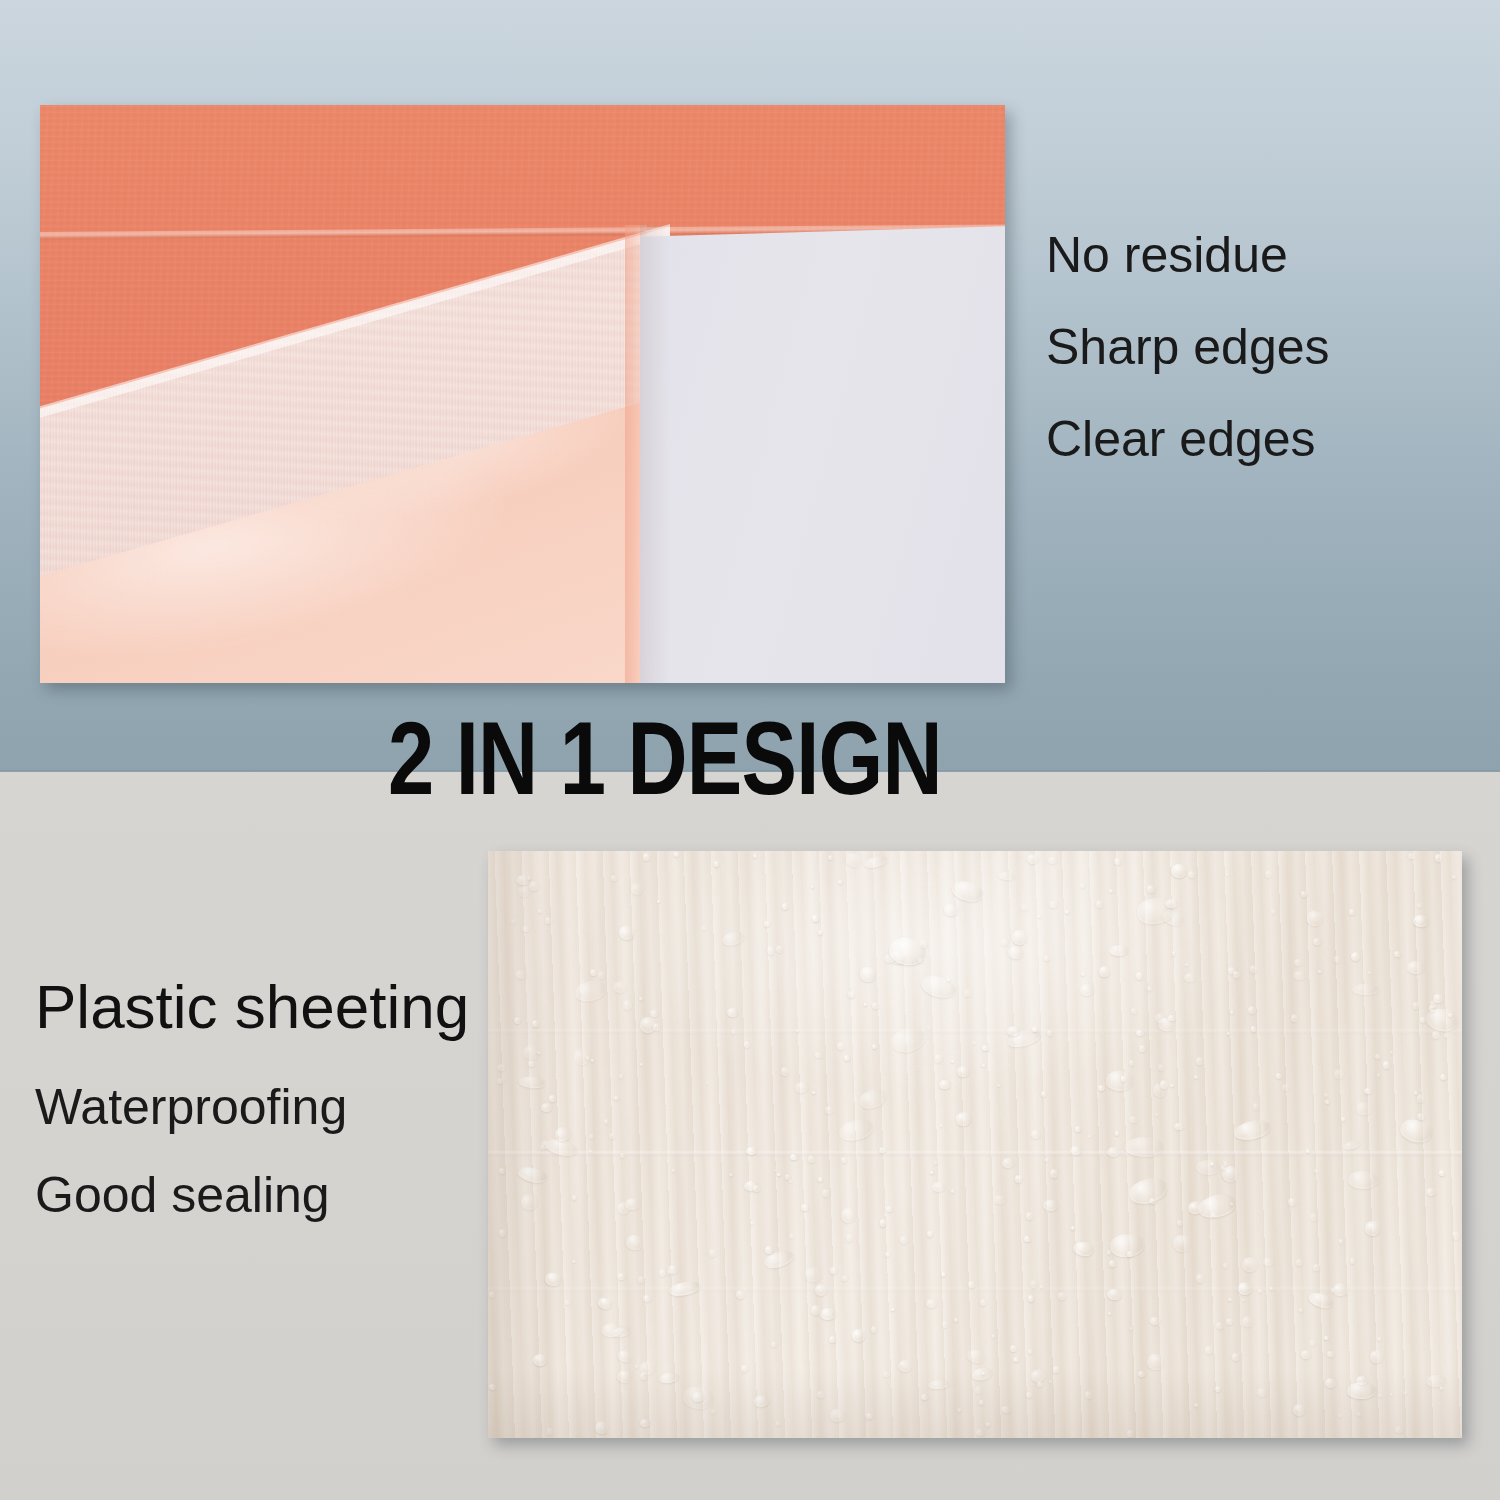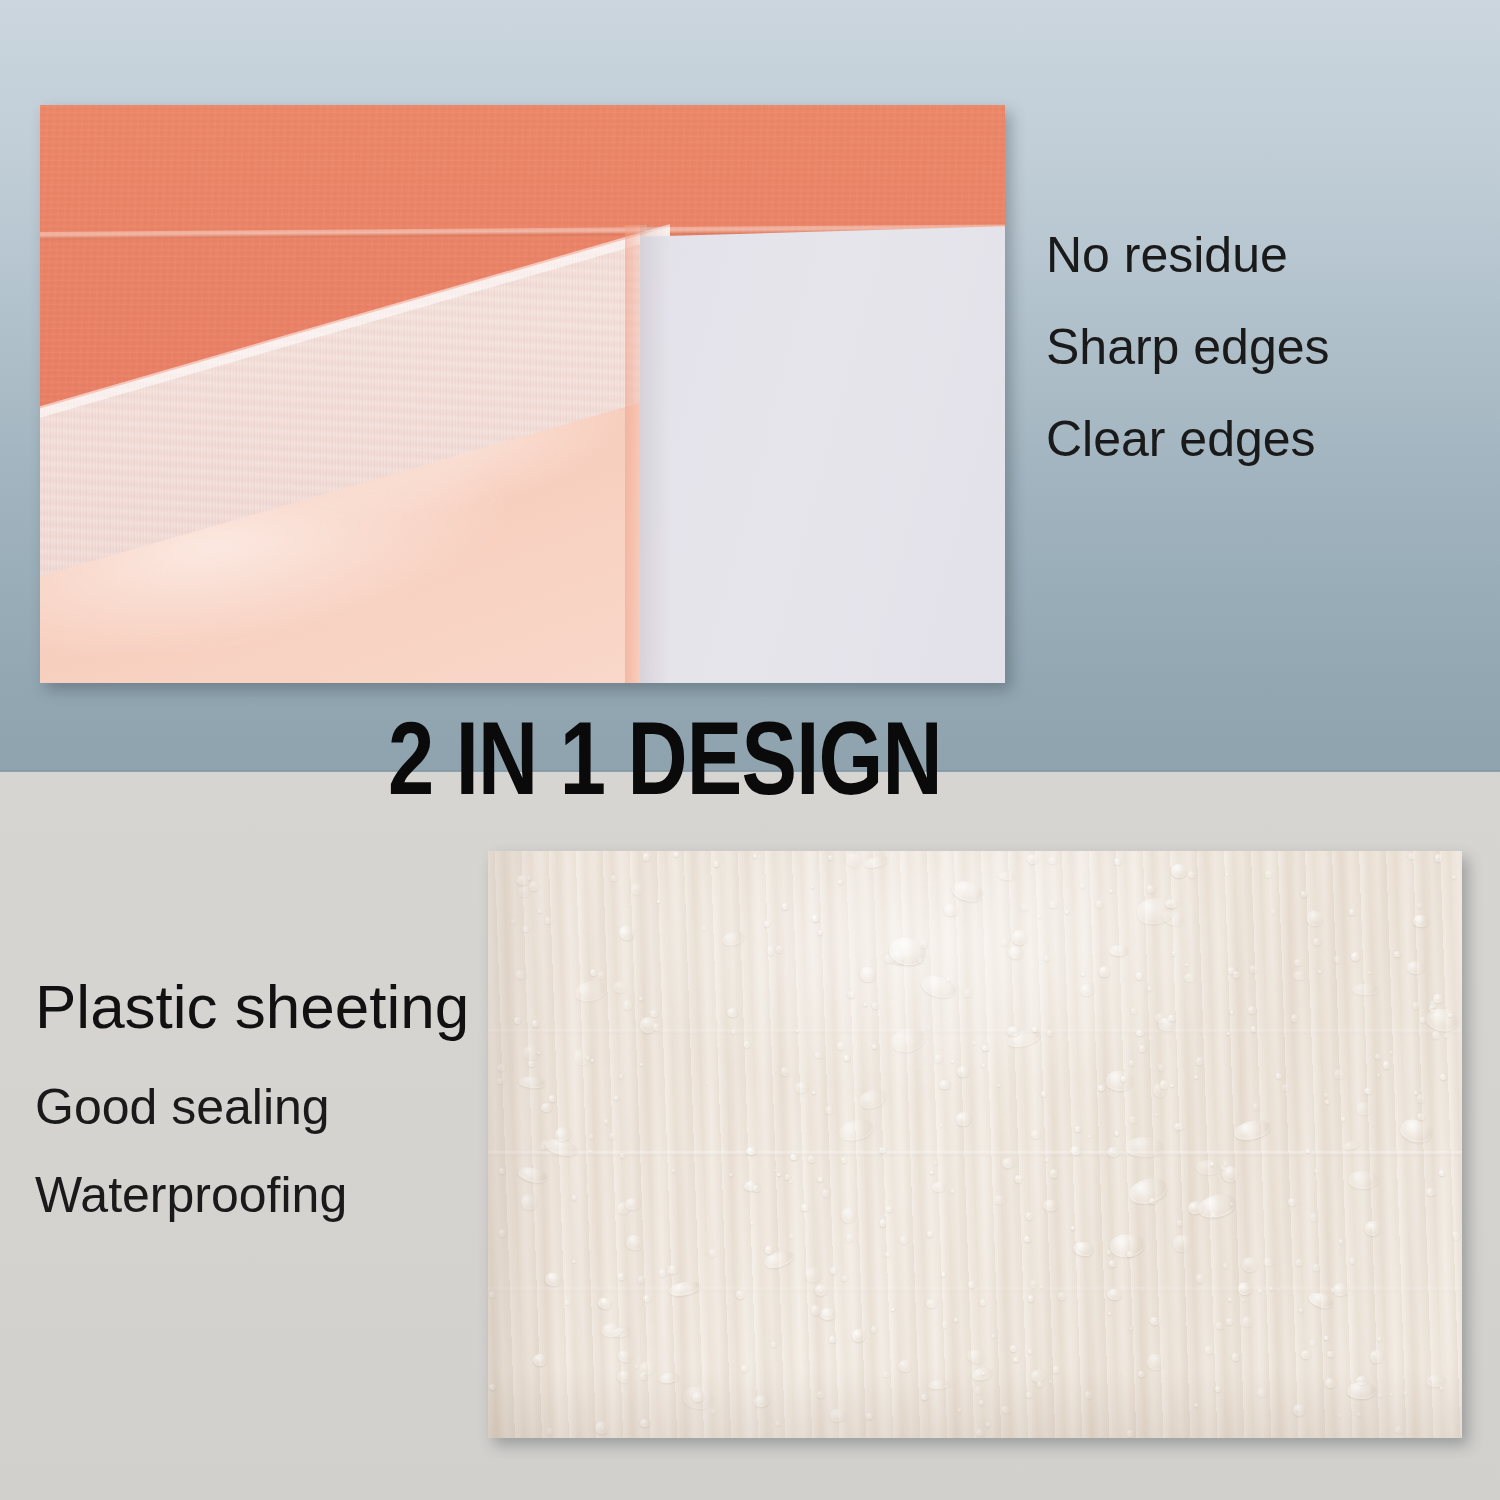--- a/index.html
+++ b/index.html
@@ -745,17 +745,17 @@
   </div>
 
   <div class="text-block" id="text-masking">
     <div class="tb-feature">No residue</div>
     <div class="tb-feature">Sharp edges</div>
     <div class="tb-feature">Clear edges</div>
   </div>
 
   <div class="text-block" id="text-plastic">
     <div class="tb-title">Plastic sheeting</div>
+    <div class="tb-feature">Waterproofing</div>
     <div class="tb-feature">Good sealing</div>
-    <div class="tb-feature">Waterproofing</div>
   </div>
 
 </div>
 
 </body></html>

